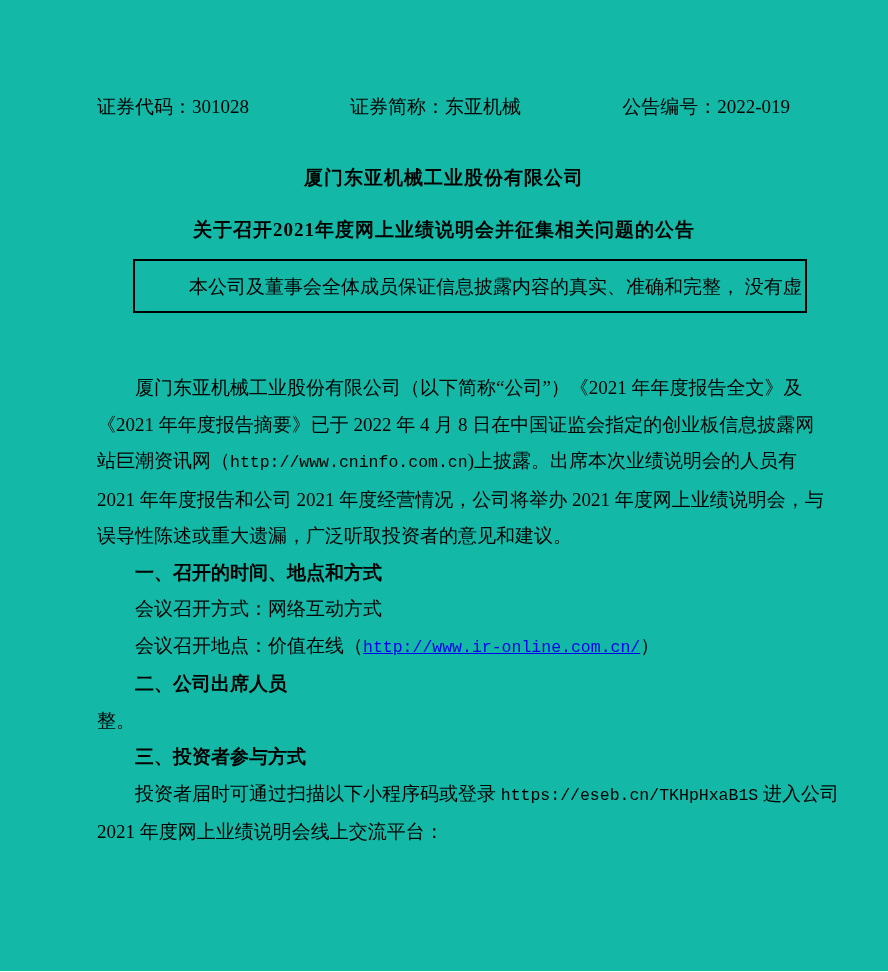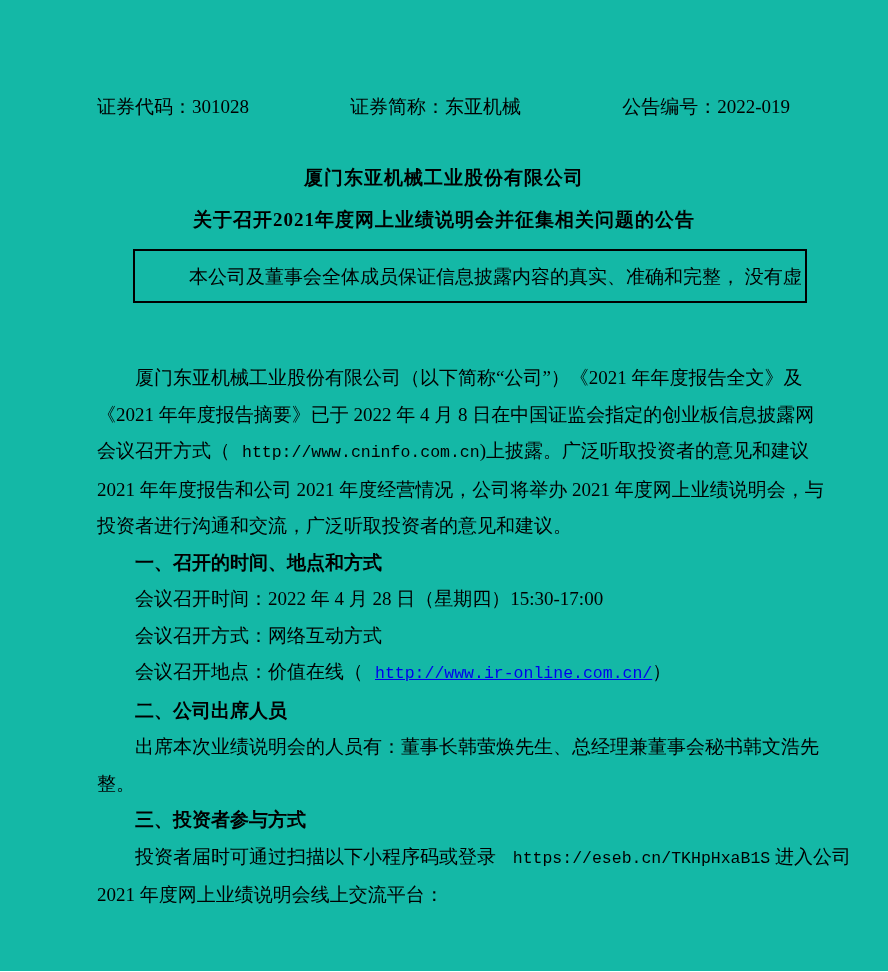--- a/index.html
+++ b/index.html
@@ -14,40 +14,39 @@
     display:flex;justify-content:space-between;
     margin:93px 98px 0 97px;
     font-size:19px;line-height:27px;
   }
   .title{
     text-align:center;font-weight:bold;
     font-size:19px;line-height:32px;
     letter-spacing:1px;
   }
   .title-1{margin-top:42px;}
-  .title-2{margin-top:10px;}
+  .title-2{margin-top:20px;}
   .notice-box{
     box-sizing:border-box;
     margin:13px 0 0 133px;
     width:674px;
     border:2px solid #000000;
     padding:8px 32px 7px 16px;
   }
   .notice-line{font-size:19px;line-height:35px;white-space:nowrap;}
   .ind{text-indent:2em;}
   .body-block{
     margin:57px 98px 0 97px;
     font-size:19px;line-height:36.5px;
   }
   .line{white-space:nowrap;}
   .heading{font-weight:bold;}
   .url{
     font-family:"Liberation Mono","DejaVu Sans Mono",monospace;
     font-size:16.5px;
-    margin-left:12px;
   }
   .link{
     color:#0000ee;
     text-decoration:underline;
     cursor:pointer;
   }
 </style>
 </head>
 <body>
 
@@ -63,31 +62,29 @@
   <div class="title title-2">关于召开2021年度网上业绩说明会并征集相关问题的公告</div>
 
   <div class="notice-box">
     <div class="notice-line ind">本公司及董事会全体成员保证信息披露内容的真实、准确和完整， 没有虚</div>
   </div>
 
   <div class="body-block">
 
     <div class="line ind">厦门东亚机械工业股份有限公司（以下简称“公司”）《2021 年年度报告全文》及</div>
     <div class="line">《2021 年年度报告摘要》已于 2022 年 4 月 8 日在中国证监会指定的创业板信息披露网</div>
-    <div class="line"><span>会议召开方式（</span><span class="url">http://www.cninfo.com.cn</span><span>)上披露。广泛听取投资者的意见和建议</span></div>
+    <div class="line"><span>站巨潮资讯网（</span><span class="url">http://www.cninfo.com.cn</span><span>)上披露。出席本次业绩说明会的人员有</span></div>
     <div class="line">2021 年年度报告和公司 2021 年度经营情况，公司将举办 2021 年度网上业绩说明会，与</div>
-    <div class="line">投资者进行沟通和交流，广泛听取投资者的意见和建议。</div>
+    <div class="line">误导性陈述或重大遗漏，广泛听取投资者的意见和建议。</div>
 
     <div class="line ind heading">一、召开的时间、地点和方式</div>
-    <div class="line ind">会议召开时间：2022 年 4 月 28 日（星期四）15:30-17:00</div>
     <div class="line ind">会议召开方式：网络互动方式</div>
     <div class="line ind"><span>会议召开地点：价值在线（</span><span class="url link">http://www.ir-online.com.cn/</span><span>）</span></div>
 
     <div class="line ind heading">二、公司出席人员</div>
-    <div class="line ind">出席本次业绩说明会的人员有：董事长韩萤焕先生、总经理兼董事会秘书韩文浩先</div>
     <div class="line">整。</div>
 
     <div class="line ind heading">三、投资者参与方式</div>
     <div class="line ind"><span>投资者届时可通过扫描以下小程序码或登录 </span><span class="url">https://eseb.cn/TKHpHxaB1S</span><span> 进入公司</span></div>
     <div class="line">2021 年度网上业绩说明会线上交流平台：</div>
 
   </div>
 
 </div>
 

